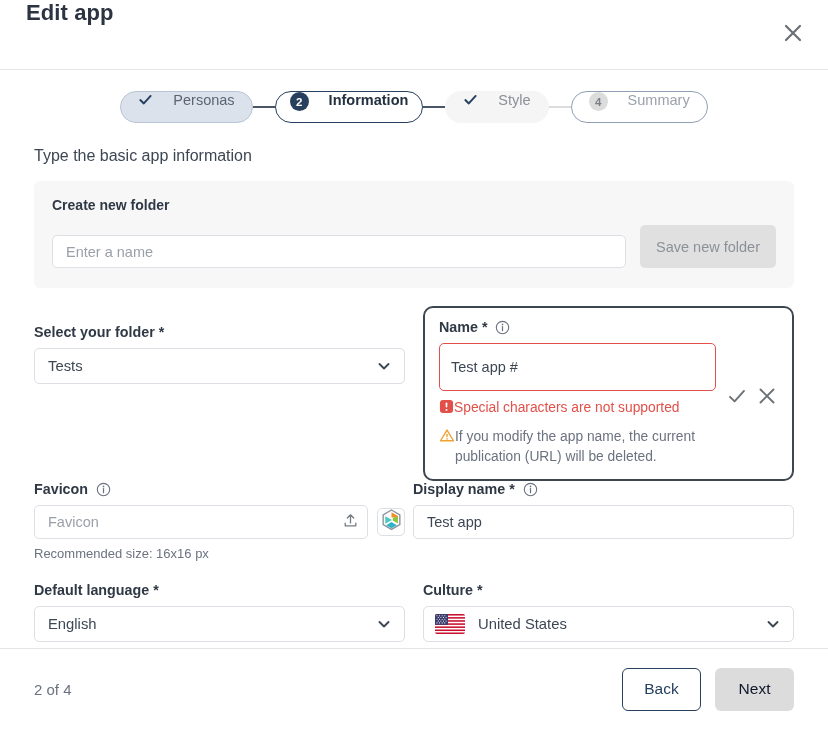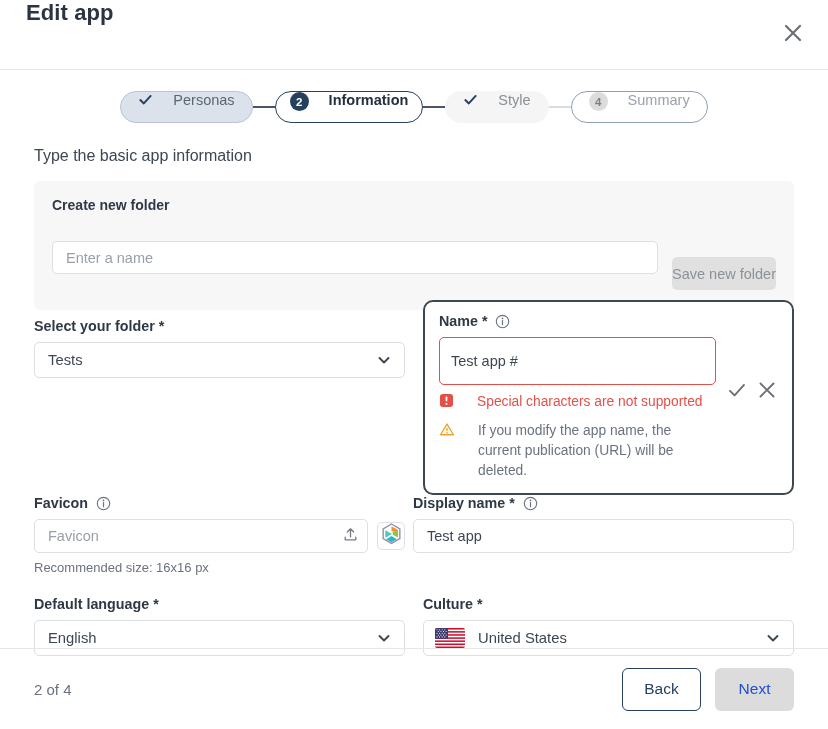--- a/index.html
+++ b/index.html
@@ -111,46 +111,45 @@
     background: #f7f7f8;
     border-radius: 6px;
     padding: 16px 18px 20px 18px;
   }
   .folder-panel-label {
     font-size: 14px;
     font-weight: 700;
     color: #2f3945;
     margin-bottom: 12px;
   }
-  .folder-row { display: flex; align-items: center; gap: 14px; }
+  .folder-row { display: flex; align-items: flex-end; gap: 14px; }
   .text-input {
     flex: 1;
     height: 33px;
     border: 1px solid #dcdfe3;
     border-radius: 5px;
     background: #fff;
     padding: 0 13px;
     font-size: 14.5px;
     font-family: "Liberation Sans", sans-serif;
     color: #3d4754;
     outline: none;
   }
   .text-input::placeholder { color: #9aa0a8; }
   .btn-disabled {
-    height: 33px;
-    padding: 0 0;
+    height: 43px;
+    padding: 0 16px;
     border: none;
     border-radius: 5px;
     background: #e0e0e0;
     color: #8c9198;
     font-size: 14.5px;
     font-family: "Liberation Sans", sans-serif;
     cursor: default;
     white-space: nowrap;
-    margin-top: 32px;
   }
 
   
   .grid2 {
     display: grid;
     grid-template-columns: 371px 1fr;
     column-gap: 18px;
   }
   .field-label {
     font-size: 14.3px;
@@ -200,21 +199,21 @@
     padding: 0 11px;
     font-size: 14.5px;
     font-family: "Liberation Sans", sans-serif;
     color: #3d4754;
     outline: none;
     background: #fff;
   }
   .msg-row {
     display: flex;
     align-items: flex-start;
-    gap: 23px;
+    gap: 0;
     margin-top: 7px;
     font-size: 13.8px;
     line-height: 1.45;
   }
   .msg-row.error { color: #e2504a; }
   .msg-row.warn { color: #6b7280; }
   .name-actions {
     display: flex;
     align-items: center;
     gap: 8px;
@@ -292,21 +291,21 @@
     font-family: "Liberation Sans", sans-serif;
     cursor: pointer;
   }
   .btn-next-disabled {
     height: 43px;
     min-width: 79px;
     padding: 0 18px;
     border: none;
     border-radius: 6px;
     background: #dcdcdc;
-    color: #1d4ed8;
+    color: #0f172a;
     font-size: 15.5px;
     font-family: "Liberation Sans", sans-serif;
     cursor: default;
   }
 </style>
 </head>
 <body>
 
 <div class="modal-header">
   <div class="modal-title">Edit app</div>
@@ -362,21 +361,21 @@
   <div class="section-title">Type the basic app information</div>
 
   <div class="folder-panel">
     <div class="folder-panel-label">Create new folder</div>
     <div class="folder-row">
       <input class="text-input" type="text" placeholder="Enter a name" style="">
       <button class="btn-disabled">Save new folder</button>
     </div>
   </div>
 
-  <div class="grid2" style="margin-top:8px; align-items:start;">
+  <div class="grid2" style="margin-top:36px; align-items:start;">
     <div>
       <div class="field-label">Select your folder *</div>
       <div class="select-box">
         <span>Tests</span>
         <span class="chev">
           <svg width="16" height="16" viewBox="0 0 16 16" fill="none" aria-hidden="true">
             <path d="M3.5 6 L8 10.5 L12.5 6" stroke="#3d4754" stroke-width="1.9" stroke-linecap="round" stroke-linejoin="round"></path>
           </svg>
         </span>
       </div>

